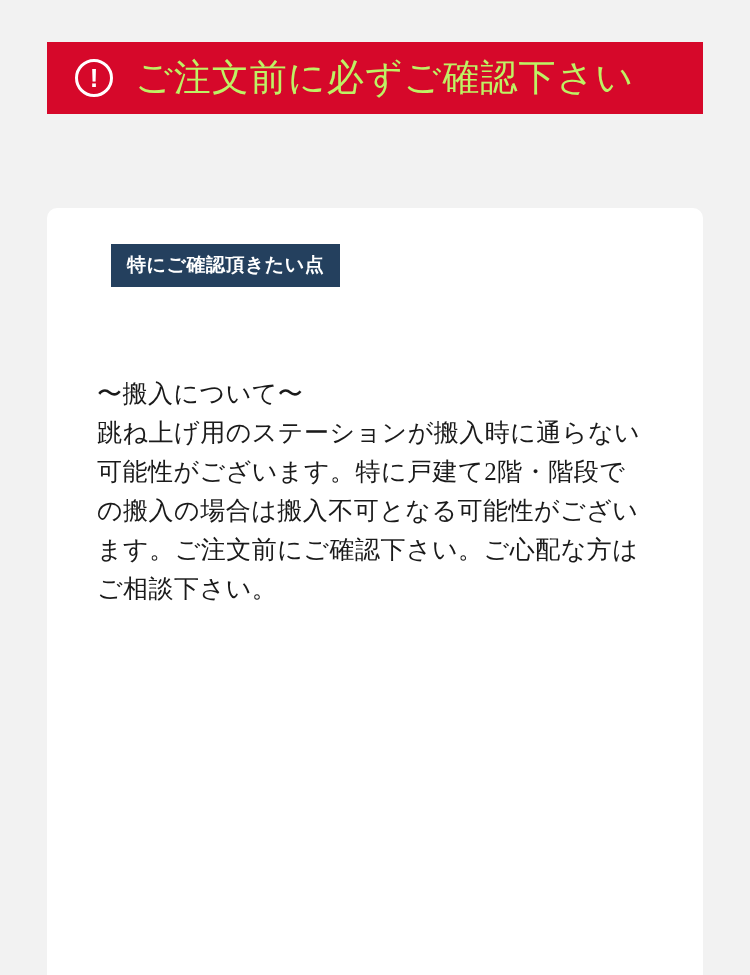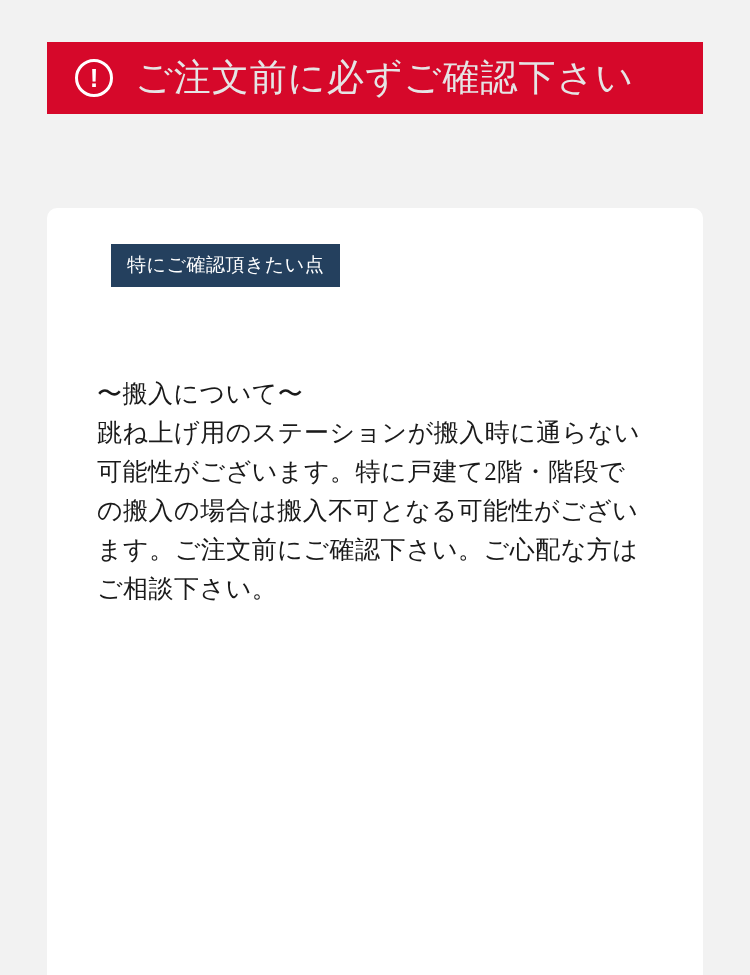--- a/index.html
+++ b/index.html
@@ -43,21 +43,21 @@
     align-items: center;
     justify-content: center;
     font-family: "Liberation Sans", sans-serif;
     font-size: 26px;
     font-weight: bold;
     line-height: 1;
     flex: 0 0 auto;
     box-sizing: border-box;
   }
   .banner-title {
-    color: #e5e5e5;
+    color: #bef264;
     font-size: 37px;
     letter-spacing: 1px;
     margin-left: 22px;
     white-space: nowrap;
     font-family: "Liberation Serif", "DejaVu Serif", serif;
   }
 
   
   .card {
     position: absolute;
@@ -72,21 +72,21 @@
   }
 
   .section-tag {
     position: absolute;
     left: 64px;
     top: 36px;
     background: #24405e;
     color: #ffffff;
     font-family: "Liberation Sans", sans-serif;
     font-size: 19px;
-    font-weight: normal;
+    font-weight: bold;
     padding: 8px 16px 9px 16px;
     letter-spacing: 0.5px;
     white-space: nowrap;
   }
 
   .body-text {
     position: absolute;
     left: 50px;
     top: 88px;
     width: 580px;

